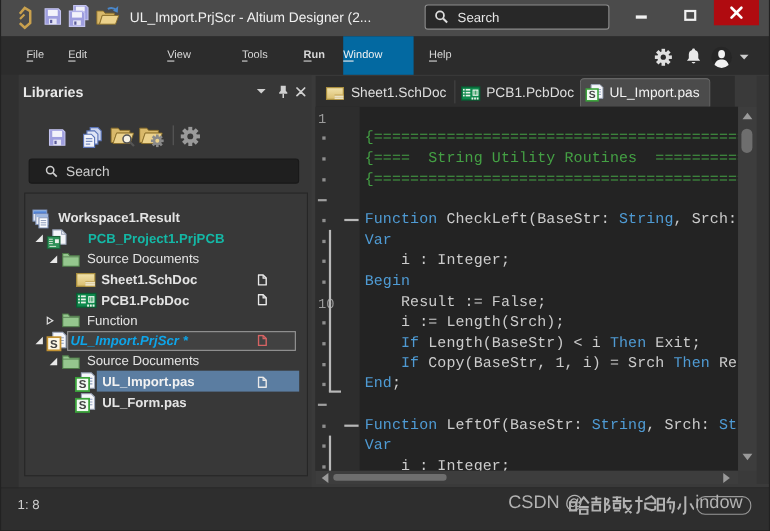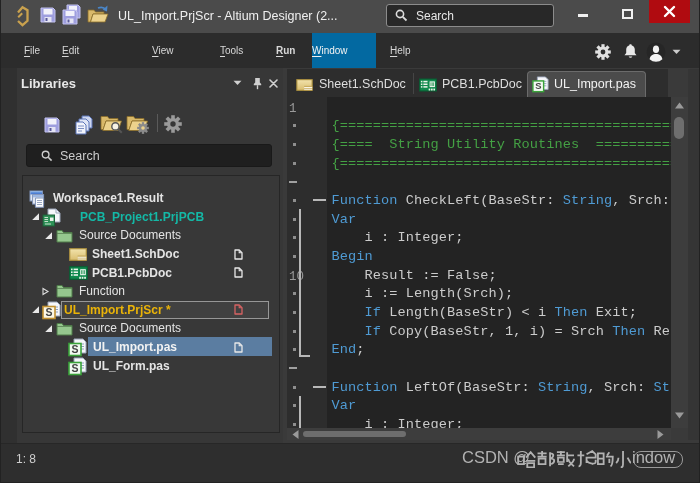--- a/index.html
+++ b/index.html
@@ -299,21 +299,21 @@
 <path d="M6 1h9l3 3v11H6z" fill="#f5f6fa" stroke="#9aa4b8"></path>
 <g stroke="#8fa0c0" stroke-width="1">
       <line x1="8" y1="6" x2="16" y2="6"></line>
       <line x1="8" y1="8.5" x2="16" y2="8.5"></line>
       <line x1="8" y1="11" x2="16" y2="11"></line>
       <line x1="8" y1="13.5" x2="13" y2="13.5"></line>
     </g>
 <rect x="1" y="5.5" width="12" height="12" fill="#fdf8e6" stroke="#c29232" stroke-width="1.6"></rect>
 <text x="7" y="15" font-family="Liberation Sans" font-size="10.5" font-weight="bold" fill="#444" text-anchor="middle">S</text>
   </svg>
-<span class="abs tlbl b" style="left:64px;top:302.7px;color:#eab308;">UL_Import.PrjScr *</span>
+<span class="abs tlbl b" style="left:64px;top:302.7px;color:#0ea5e9;font-style:italic;">UL_Import.PrjScr *</span>
 <svg class="abs" style="left:234px;top:304.4px;" width="9" height="11" viewBox="0 0 9 11">
 <path d="M1 1h4.2l2.8 2.8V10H1z" fill="none" stroke="#d66363" stroke-width="1.3" stroke-linejoin="round"></path>
 <path d="M5.2 1v2.8H8" fill="none" stroke="#d66363" stroke-width="1.1"></path>
   </svg>
 <svg class="abs" style="left:44px;top:324.0px;" width="9" height="9" viewBox="0 0 9 9">
     <path d="M8 1.2 8 8 1.2 8z" fill="#e8e8e8"></path>
   </svg>
 <svg class="abs" style="left:56px;top:321.5px;" width="17" height="14" viewBox="0 0 17 14">
 <path d="M1 1.5h5l1.5 2H16V13H1z" fill="#95c78e" stroke="#4e7b48" stroke-width="1"></path>
 <path d="M1 4.5h15" stroke="#587f52" stroke-width="0.8"></path>

